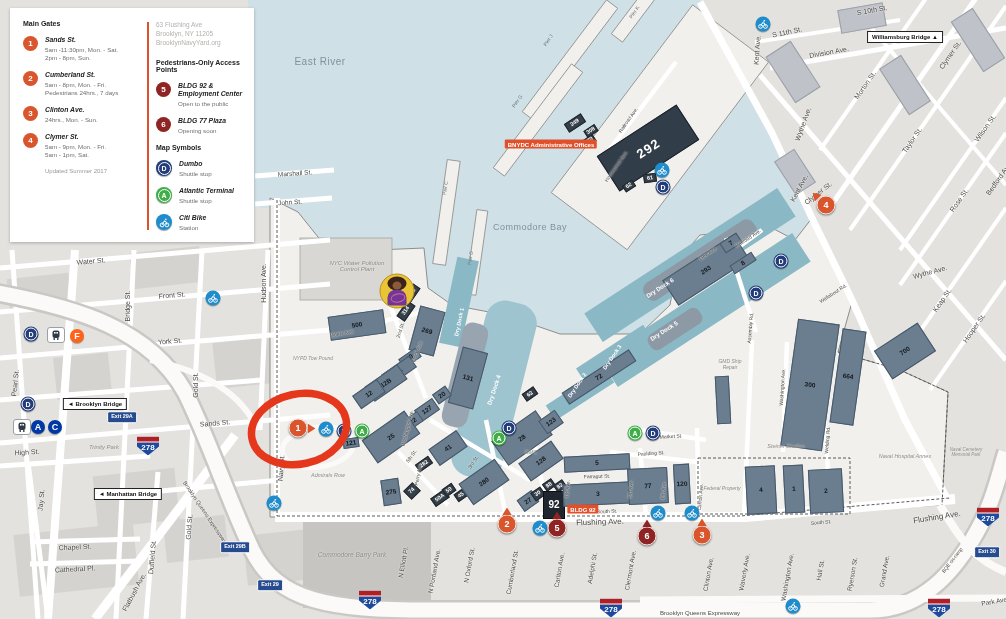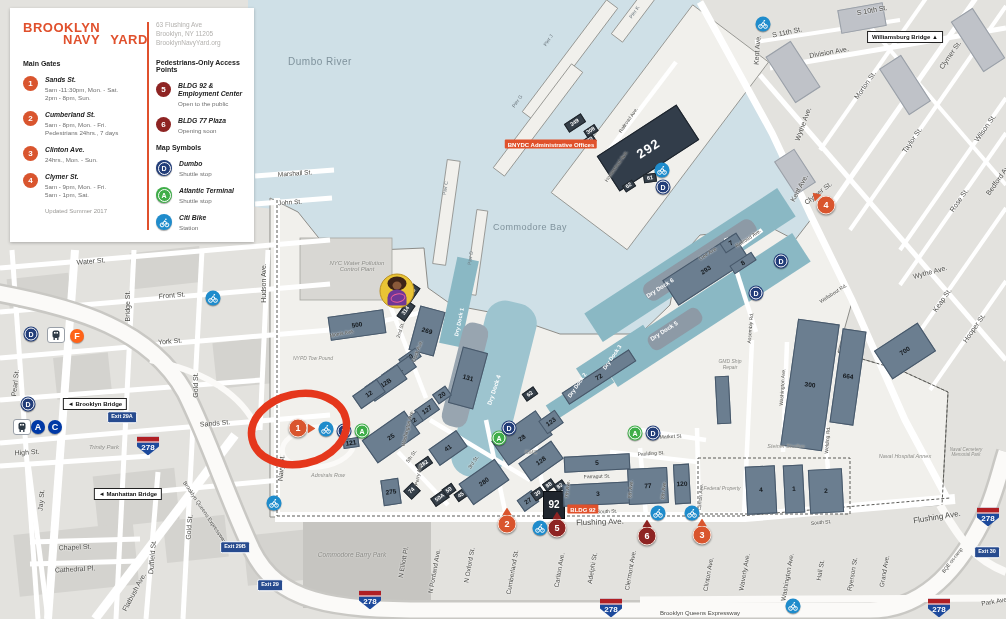--- a/index.html
+++ b/index.html
@@ -196,28 +196,20 @@
     <g stroke="#5a5a56" stroke-width="1" stroke-dasharray="3,2" fill="none">
       <path d="M277,200 L277,516 M277,516 L740,516 L950,498"></path>
       <rect x="698" y="458" width="152" height="56"></rect>
       <path d="M838,352 L900,370 L948,392 L942,505"></path>
     </g>
   </svg>
 
   <div id="legend">
     <div class="divider"></div>
     <div class="lcol left">
-      <div class="logo">
-        <div class="lg-left">
-            <div>BROOKLYN</div>
-            <div>NAVY</div>
-          </div>
-        <div class="lg-bar"></div>
-        <div class="lg-yard">YARD</div>
-      </div>
       <div class="ltitle">Main Gates</div>
       <div class="lrow">
         <div class="lnum o">1</div>
         <div>
             <div class="lname">Sands St.</div>
           <div class="lhours"><span>5am -11:30pm, Mon. - Sat.</span><br><span>2pm - 8pm, Sun.</span></div>
           </div>
       </div>
       <div class="lrow">
         <div class="lnum o">2</div>
@@ -464,21 +456,21 @@
     </div>
     <div class="bld" style="position: absolute; width: 24px; height: 95px; left: 848px; top: 377px; transform: translate(-50%, -50%) rotate(8deg);">
       <span>664</span>
     </div>
     <div class="bld" style="position: absolute; width: 14px; height: 48px; left: 723px; top: 400px; transform: translate(-50%, -50%) rotate(-3deg);"></div>
     <div class="bld bd4" style="position: absolute; width: 30px; height: 55px; left: 793px; top: 72px; transform: translate(-50%, -50%) rotate(-33deg);"></div>
     <div class="bld bd4" style="position: absolute; width: 26px; height: 55px; left: 905px; top: 85px; transform: translate(-50%, -50%) rotate(-33deg);"></div>
     <div class="bld bd4" style="position: absolute; width: 26px; height: 60px; left: 978px; top: 40px; transform: translate(-50%, -50%) rotate(-33deg);"></div>
     <div class="bld bd4" style="position: absolute; width: 46px; height: 24px; left: 862px; top: 18px; transform: translate(-50%, -50%) rotate(-10deg);"></div>
     <div class="bld bd4" style="position: absolute; width: 24px; height: 40px; left: 795px; top: 172px; transform: translate(-50%, -50%) rotate(-33deg);"></div>
-    <div class="slabel wa" style="font-size: 10px; left: 320px; top: 61px; transform: translate(-50%, -50%);">Dumbo River</div>
+    <div class="slabel wa" style="font-size: 10px; left: 320px; top: 61px; transform: translate(-50%, -50%);">East River</div>
     <div class="slabel wa" style="font-size: 9px; left: 530px; top: 227px; transform: translate(-50%, -50%);">Commodore Bay</div>
     <div class="slabel" style="font-size: 7px; left: 91px; top: 261px; transform: translate(-50%, -50%) rotate(-5deg);">Water St.</div>
     <div class="slabel" style="font-size: 7px; left: 172px; top: 295px; transform: translate(-50%, -50%) rotate(-5deg);">Front St.</div>
     <div class="slabel" style="font-size: 7px; left: 170px; top: 341px; transform: translate(-50%, -50%) rotate(-5deg);">York St.</div>
     <div class="slabel" style="font-size: 7px; left: 127px; top: 306px; transform: translate(-50%, -50%) rotate(-90deg);">Bridge St.</div>
     <div class="slabel" style="font-size: 7px; left: 195px; top: 385px; transform: translate(-50%, -50%) rotate(-90deg);">Gold St.</div>
     <div class="slabel" style="font-size: 7px; left: 15px; top: 383px; transform: translate(-50%, -50%) rotate(-84deg);">Pearl St.</div>
     <div class="slabel" style="font-size: 7px; left: 215px; top: 423px; transform: translate(-50%, -50%) rotate(-5deg);">Sands St.</div>
     <div class="slabel" style="font-size: 7px; left: 27px; top: 452px; transform: translate(-50%, -50%) rotate(-4deg);">High St.</div>
     <div class="slabel" style="font-size: 7px; left: 263px; top: 283px; transform: translate(-50%, -50%) rotate(-90deg);">Hudson Ave.</div>

